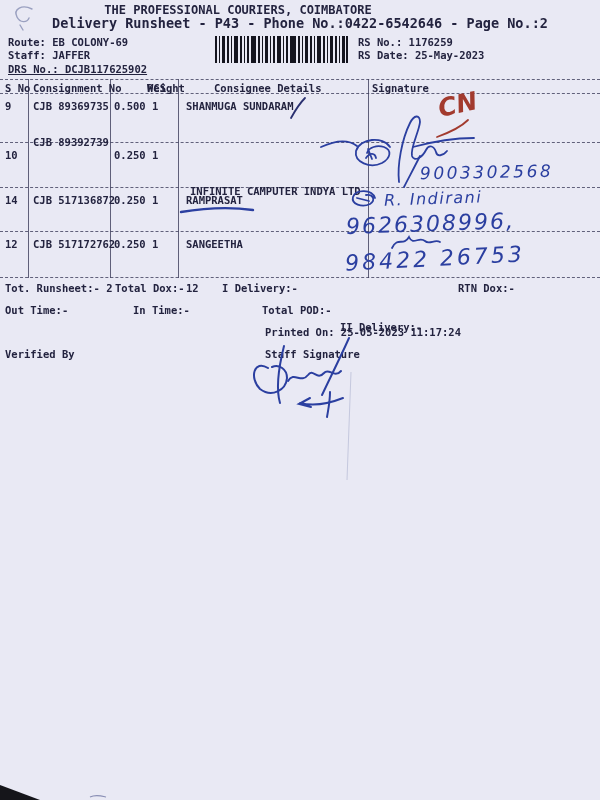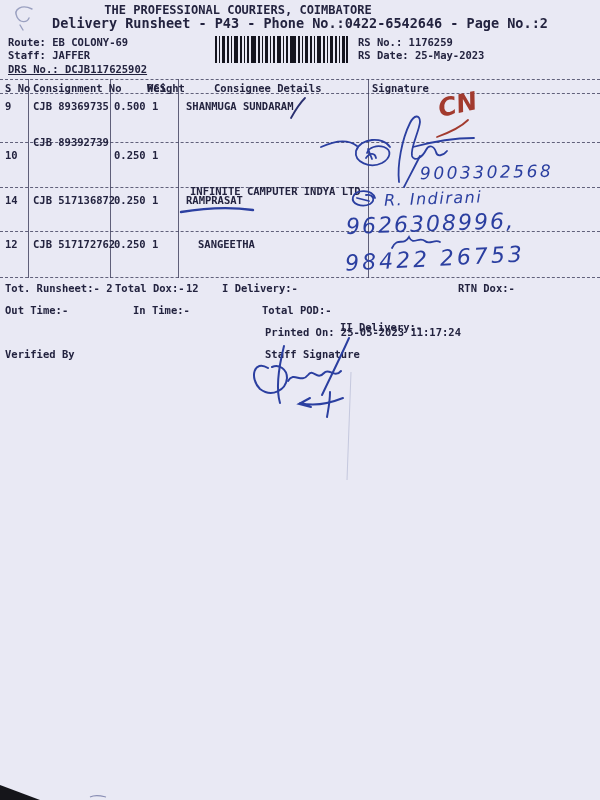--- a/index.html
+++ b/index.html
@@ -111,21 +111,21 @@
     <div class="print" style="top:194px;left:114px;">0.250</div>
     <div class="print" style="top:194px;left:152px;">1</div>
     <div class="print" style="top:194px;left:186px;">RAMPRASAT</div>
   </div>
 
   <div>
     <div class="print" style="top:238px;left:5px;">12</div>
     <div class="print" style="top:238px;left:33px;">CJB 517172762</div>
     <div class="print" style="top:238px;left:114px;">0.250</div>
     <div class="print" style="top:238px;left:152px;">1</div>
-    <div class="print" style="top:238px;left:198px;">SANGEETHA</div>
+    <div class="print" style="top:238px;left:186px;">SANGEETHA</div>
   </div>
 
   <div class="print" style="top:282px;left:5px;">Tot. Runsheet:- 2</div>
   <div class="print" style="top:282px;left:115px;">Total Dox:-</div>
   <div class="print" style="top:282px;left:186px;">12</div>
   <div class="print" style="top:282px;left:222px;">I Delivery:-</div>
   <div class="print" style="top:297px;left:340px;margin-top:24px;">II Delivery:-</div>
   <div class="print" style="top:282px;left:458px;">RTN Dox:-</div>
 
   <div class="print" style="top:304px;left:5px;">Out Time:-</div>

